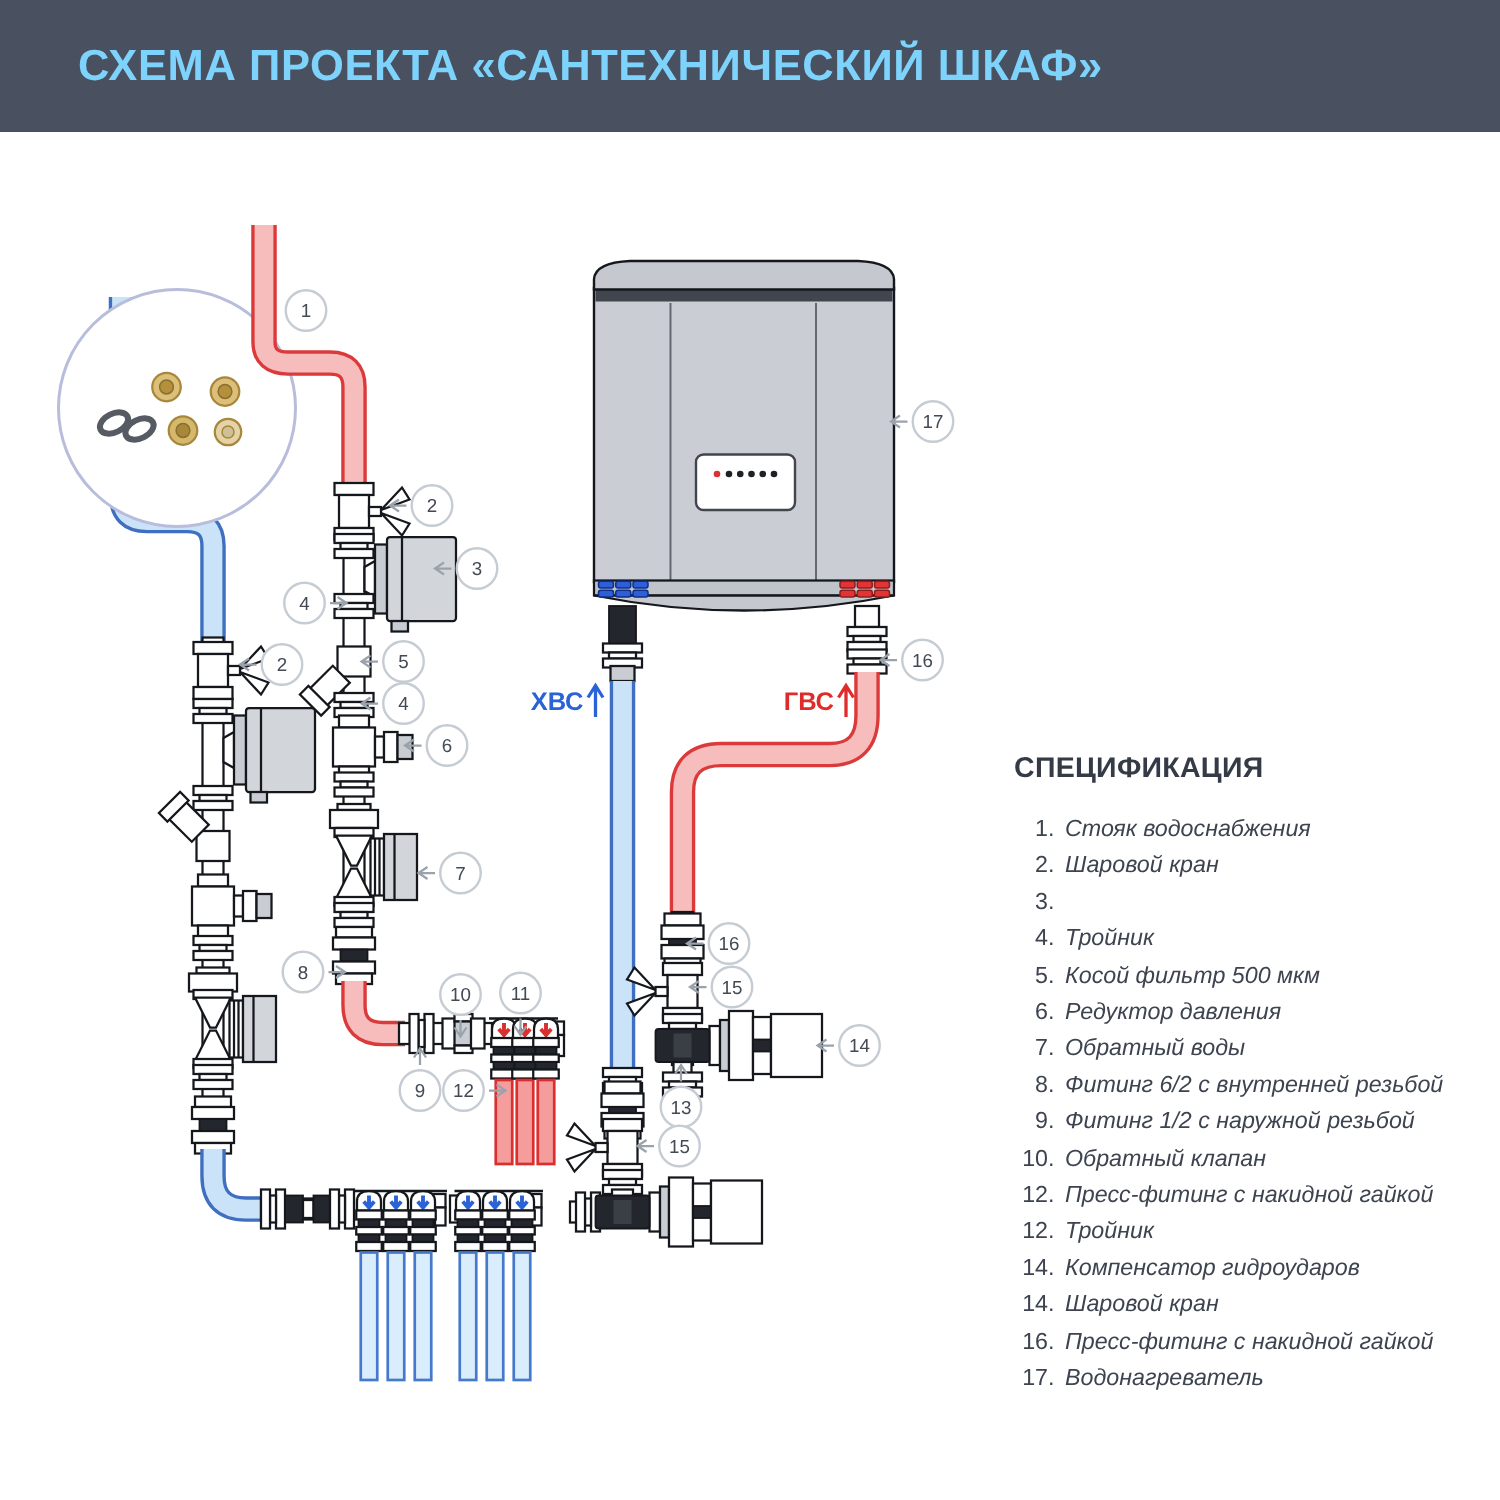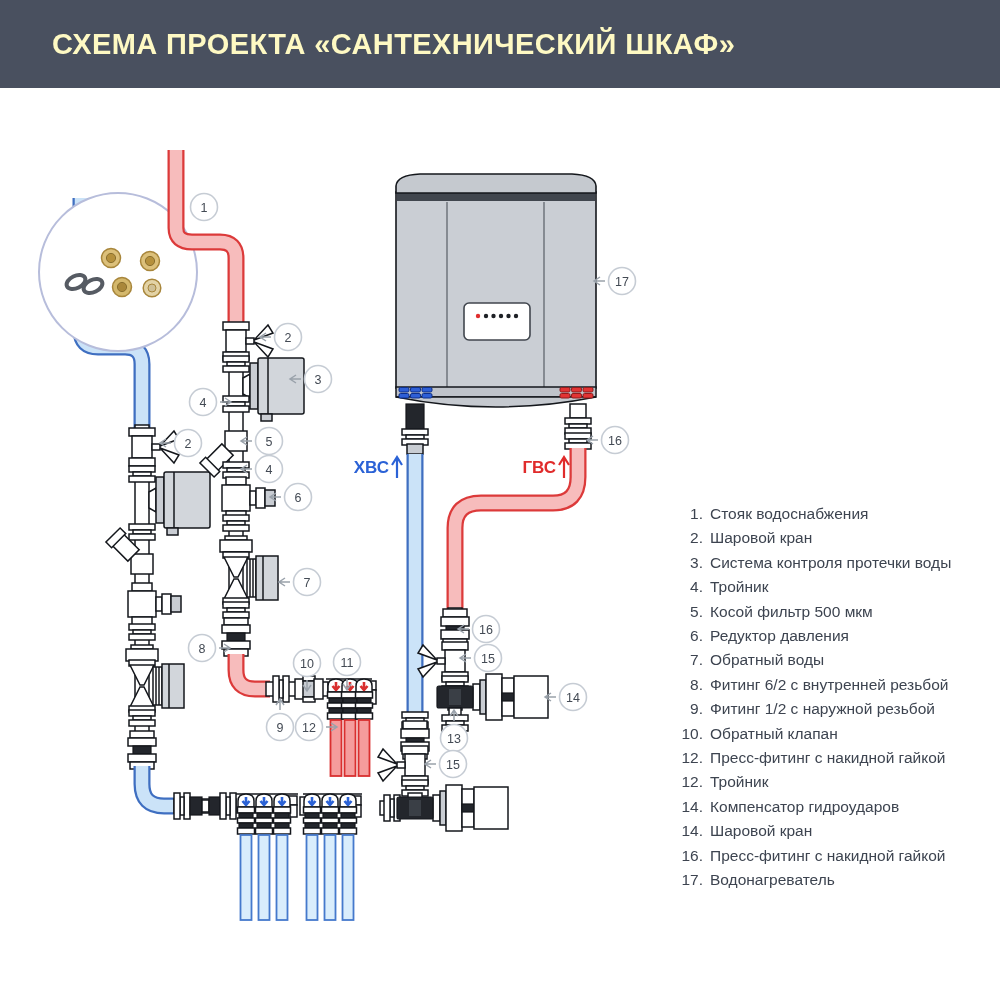--- a/index.html
+++ b/index.html
@@ -2,21 +2,21 @@
 <html><head>
 <meta charset="utf-8">
 <style>
   * { margin:0; padding:0; box-sizing:border-box; }
   html,body { width:1000px; height:1000px; background:#fff; overflow:hidden;
               font-family:"Liberation Sans", sans-serif; }
   .stage { position:relative; width:1000px; height:1000px; background:#fff; }
 
   .header { position:absolute; left:0; top:0; width:1000px; height:88px;
             background:#49505f; display:flex; align-items:center; z-index:3; }
-  .header h1 { color:#fef9c3; font-size:29px; font-weight:bold; letter-spacing:.4px;
+  .header h1 { color:#7dd3fc; font-size:29px; font-weight:bold; letter-spacing:.4px;
                padding-left:52px; white-space:nowrap; }
 
   svg.diagram { position:absolute; left:0; top:0; width:1000px; height:1000px; z-index:1; }
 
   
   .metal   { fill:#ffffff; stroke:#14171c; stroke-width:1.5; }
   .metal-d { fill:#23262c; stroke:#14171c; stroke-width:1.2; }
   .gray    { fill:#d2d6db; stroke:#14171c; stroke-width:1.5; }
   .gray2   { fill:#c9cdd3; stroke:#14171c; stroke-width:1.5; }
   .edge    { stroke:#14171c; stroke-width:1.5; fill:none; }
@@ -34,21 +34,21 @@
   .co-a { stroke:#9aa2ab; stroke-width:1.5; fill:none; }
 
   .lbl-cold { font-size:17px; font-weight:bold; fill:#2b62d6; }
   .lbl-hot  { font-size:17px; font-weight:bold; fill:#e02b2b; }
 
   .spec { position:absolute; left:676px; top:502px; width:320px; z-index:2; }
   .spec h2 { font-size:19px; font-weight:bold; color:#343b47; letter-spacing:.2px;
              margin-bottom:17px; }
   .spec-row { display:flex; line-height:24.4px; font-size:15.5px; color:#3d4450; }
   .spec-row .num { width:27px; text-align:right; flex:none; }
-  .spec-row .txt { padding-left:7px; white-space:nowrap; }
+  .spec-row .txt { padding-left:7px; white-space:nowrap;font-style:italic; }
 </style>
 </head>
 <body>
 
 <div class="stage">
 
   <div class="header">
     <h1>СХЕМА ПРОЕКТА «САНТЕХНИЧЕСКИЙ ШКАФ»</h1>
   </div>
 
@@ -527,32 +527,32 @@
         </g>
         <g>
           <circle cx="622" cy="281" r="13.5" class="co-c"></circle>
           <text x="622" y="285.5" text-anchor="middle" class="co-t">17</text>
           <path d="M605 281 H595 M600 277 L594 281 L600 285" class="co-a"></path>
         </g>
       </g>
   </svg>
 
   <div class="spec">
+    <h2>СПЕЦИФИКАЦИЯ</h2>
     <div id="spec-rows">
         <div class="spec-row">
           <span class="num">1.</span>
           <span class="txt">Стояк водоснабжения</span>
         </div>
         <div class="spec-row">
           <span class="num">2.</span>
           <span class="txt">Шаровой кран</span>
         </div>
         <div class="spec-row">
           <span class="num">3.</span>
-          <span class="txt">Система контроля протечки воды</span>
         </div>
         <div class="spec-row">
           <span class="num">4.</span>
           <span class="txt">Тройник</span>
         </div>
         <div class="spec-row">
           <span class="num">5.</span>
           <span class="txt">Косой фильтр 500 мкм</span>
         </div>
         <div class="spec-row">

